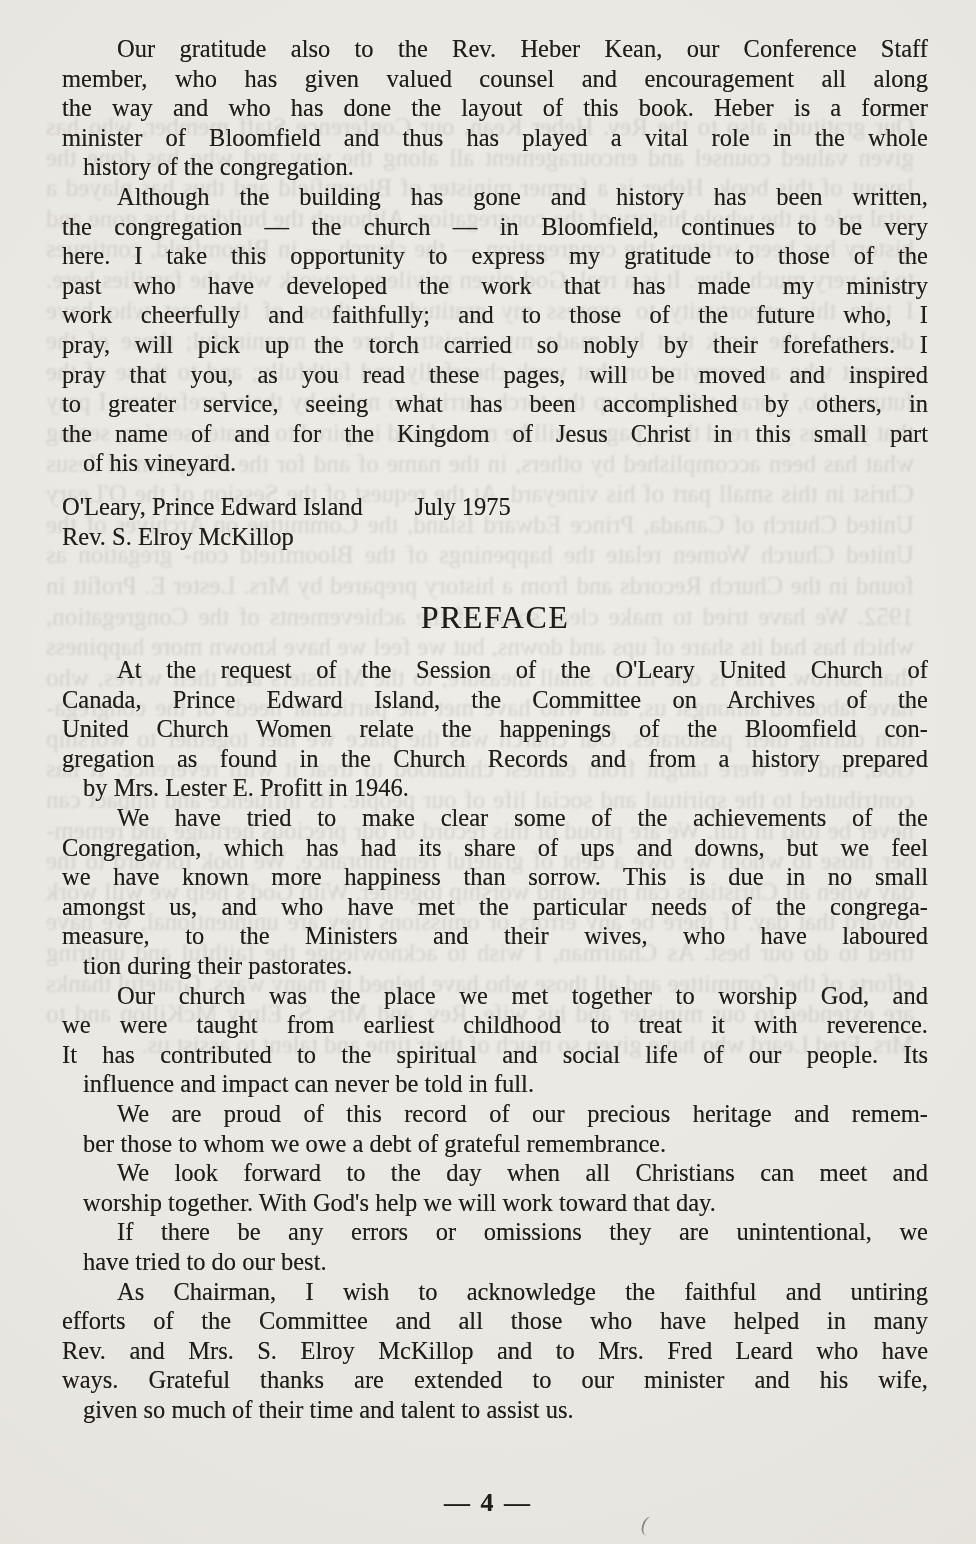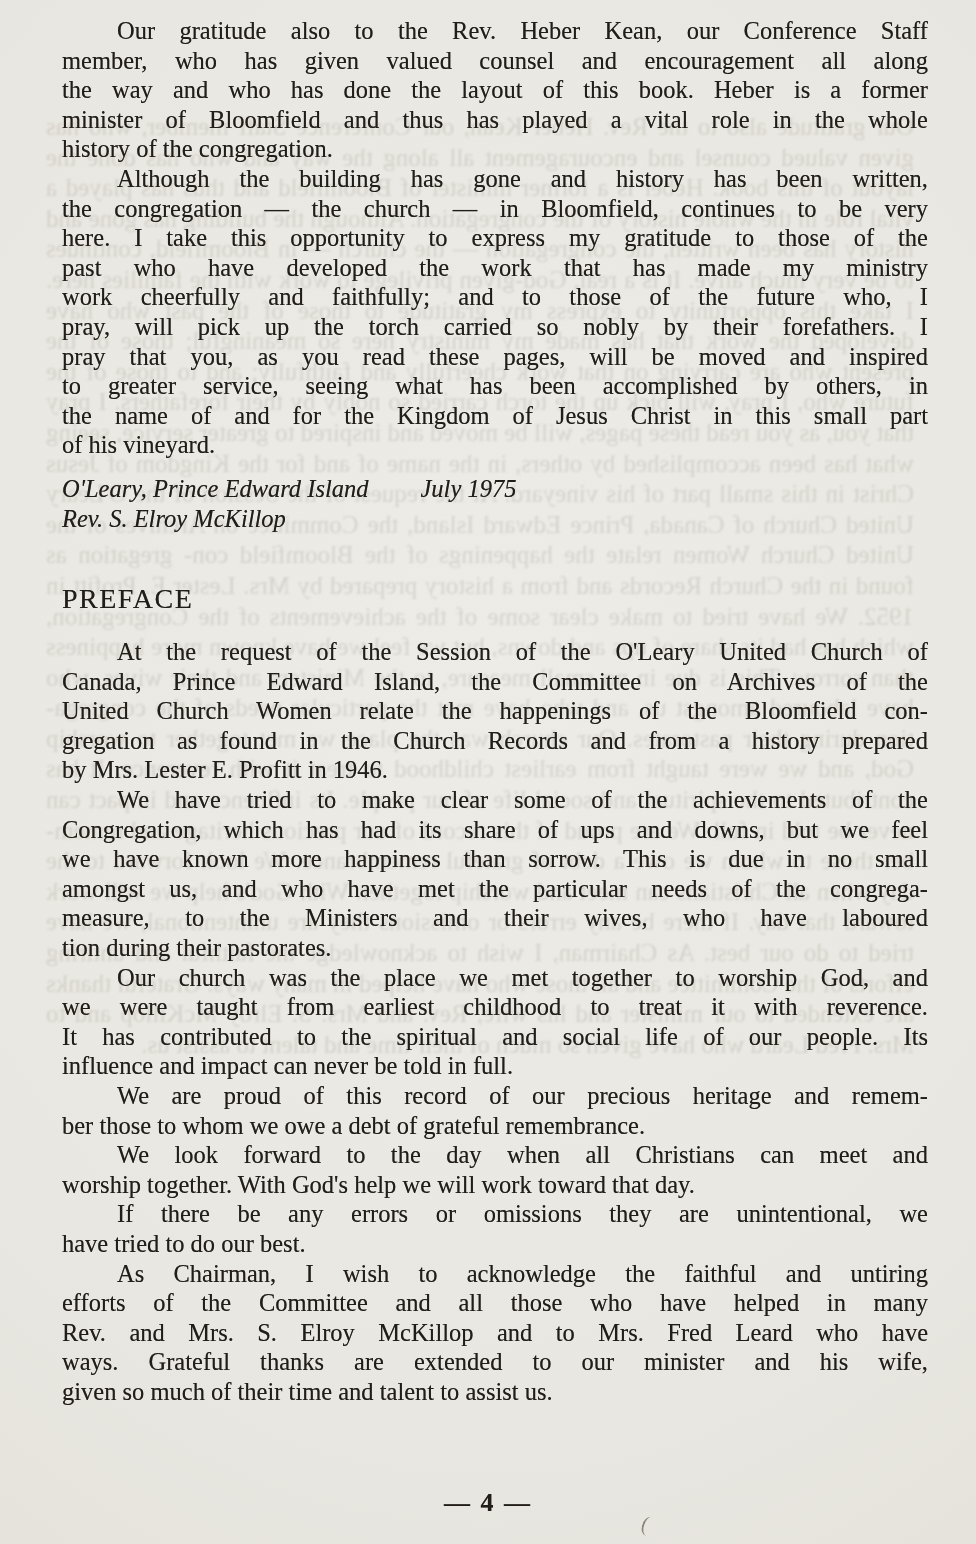--- a/index.html
+++ b/index.html
@@ -24,37 +24,37 @@
     line-height: 30.6px;
     text-align: justify;
     color: #6e6758;
     opacity: 0.18;
     filter: blur(1.1px);
     pointer-events: none;
     user-select: none;
   }
   .content {
     position: absolute;
-    left: 62px; top: 16px;
+    left: 62px; top: 34px;
     width: 866px;
     font-size: 24.5px;
     line-height: 29.6px;
     text-shadow: 0 0 0.5px rgba(33, 28, 22, 0.55);
   }
   .para { margin: 0; }
   .jline { text-align: justify; text-align-last: justify; text-justify: inter-word; }
-  .lline { text-align: left; }
+  .lline { text-align: left; margin-left: 21px; }
   .first { text-indent: 55px; }
-  .sig { margin-top: 14px; font-style: italic; }
+  .sig { margin-top: 14px; }
   .sig .date { margin-left: 52px; }
   .heading {
     margin-top: 48px;
     margin-bottom: 20px;
-    text-align: left;
-    font-size: 28px;
+    text-align: center;
+    font-size: 32px;
     line-height: 36px;
     letter-spacing: 1.5px;
   }
   .pagenum {
     position: absolute;
     top: 1488px; left: 0;
     width: 976px;
     text-align: center;
     font-size: 26px;
     font-weight: bold;

